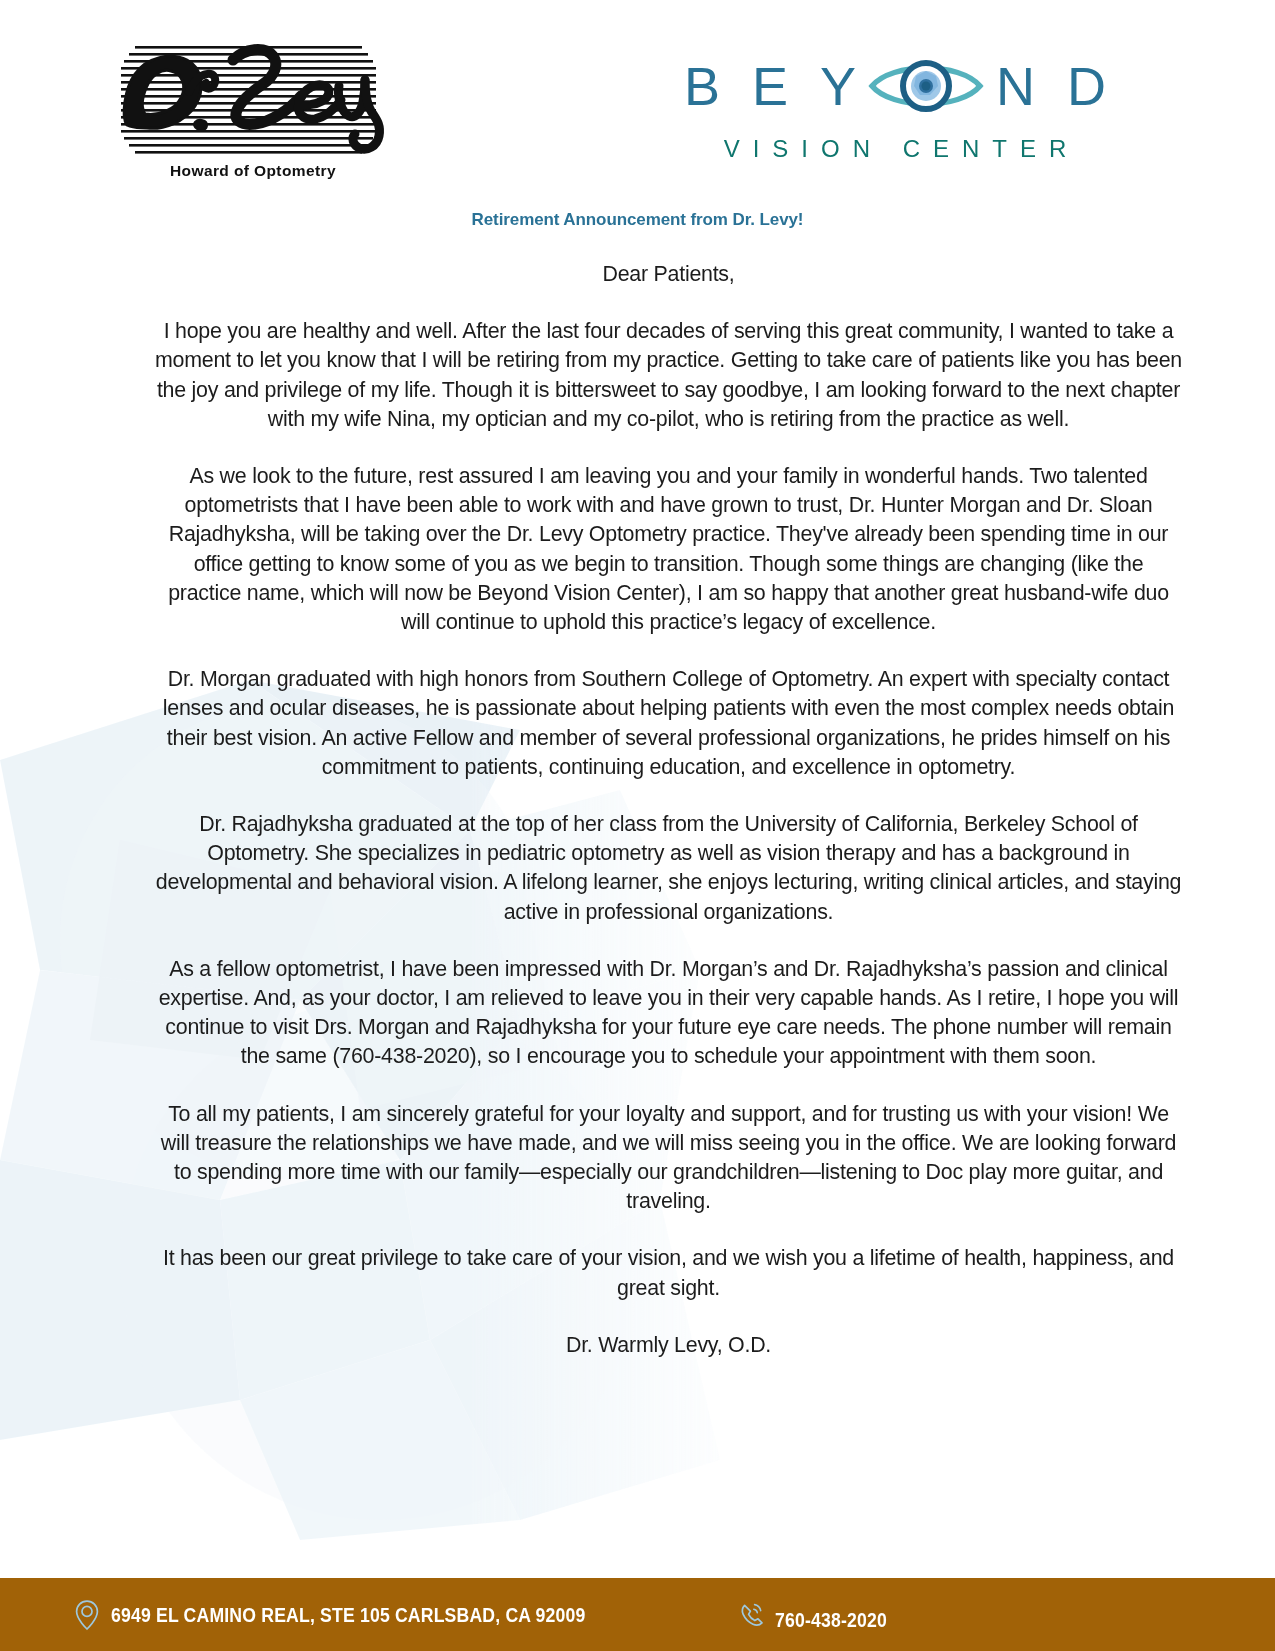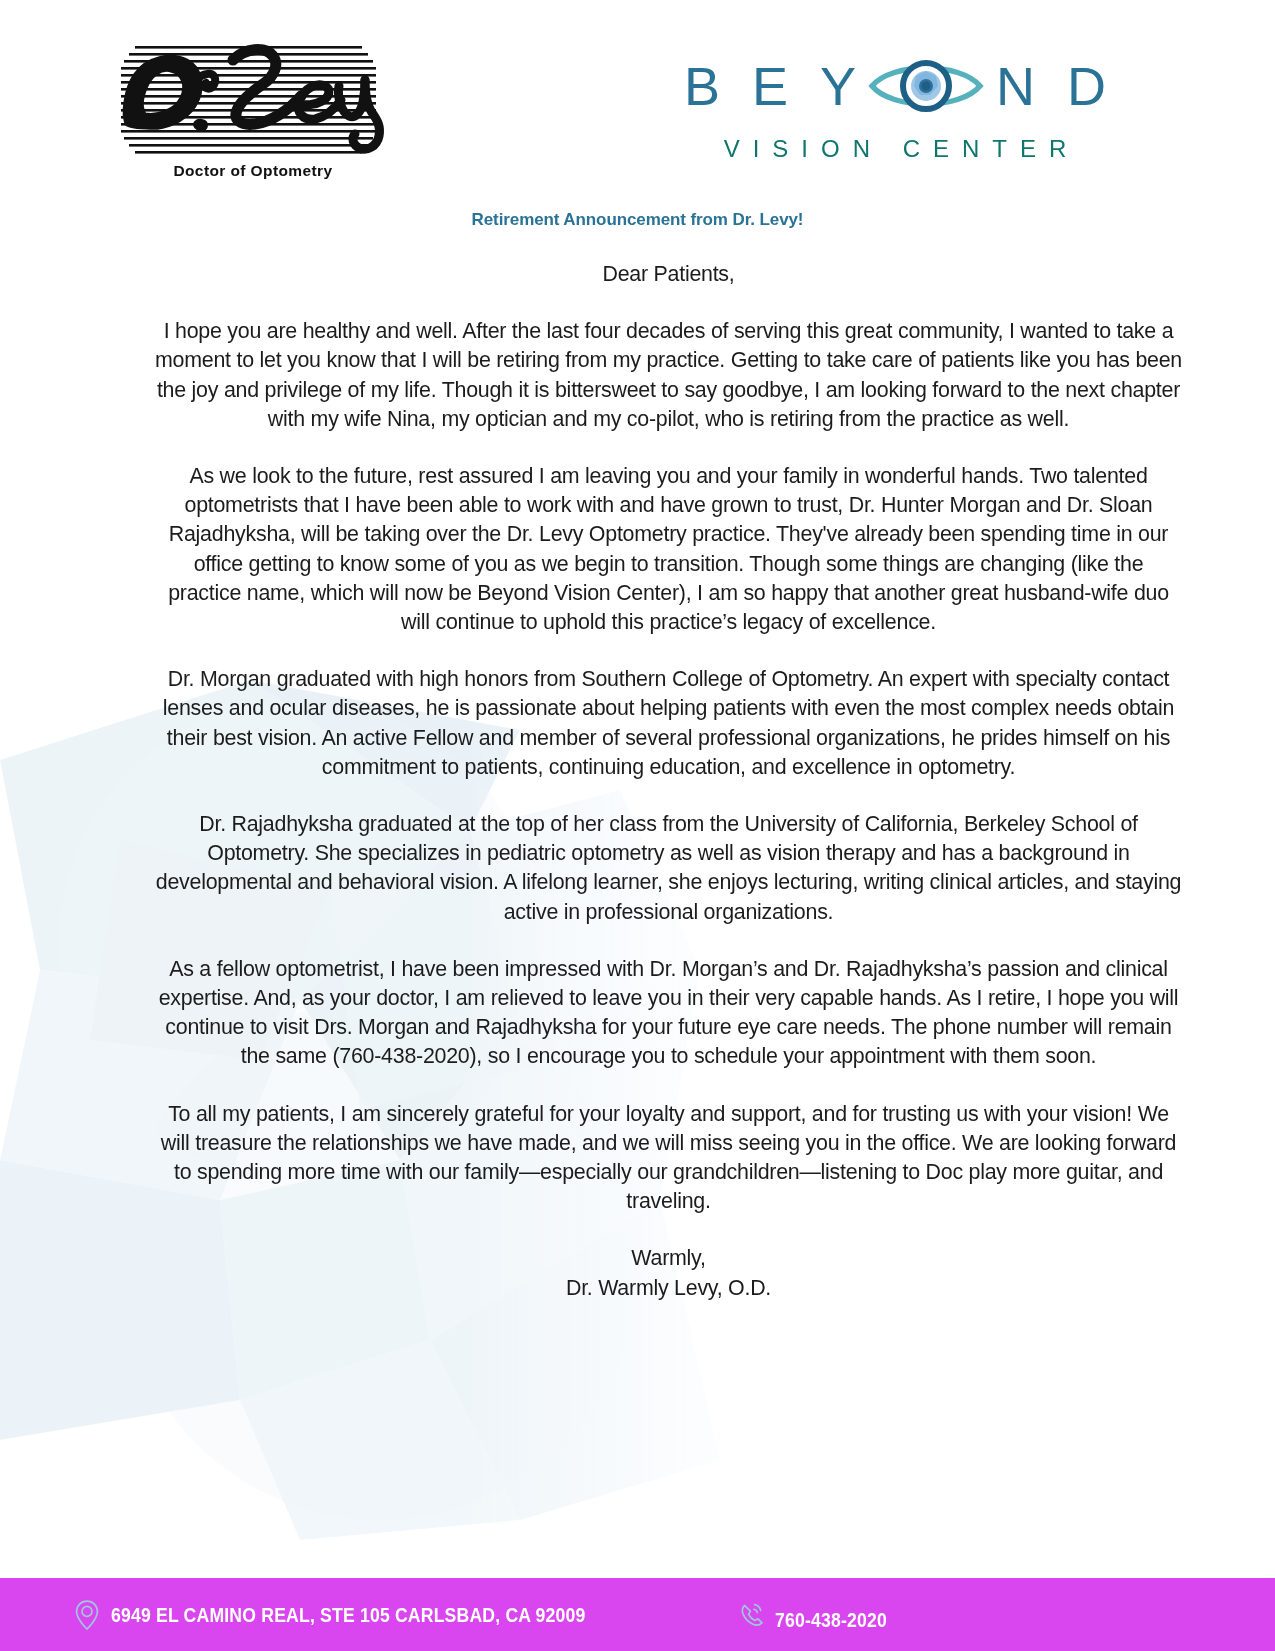--- a/index.html
+++ b/index.html
@@ -154,21 +154,21 @@
     letter-spacing: -0.25px;
   }
 
   
   .footer {
     position: absolute;
     left: 0;
     bottom: 0;
     width: 1275px;
     height: 73px;
-    background: #d946ef;
+    background: #a16207;
     display: flex;
     align-items: center;
     z-index: 3;
   }
   .footer-item {
     display: flex;
     align-items: center;
   }
   .footer-item.addr { margin-left: 72px; }
   .footer-item.phone { margin-left: 60px; align-items: flex-end; }
@@ -257,21 +257,21 @@
 
             <path d="M130 30 C142 18,162 16,170 26 C176 34,172 46,160 54 C150 61,138 70,134 80 C130 90,138 96,152 94
                      C168 92,186 80,198 66" fill="none" stroke-width="11" stroke-linecap="round" stroke-linejoin="round"></path>
             <path d="M196 70 C202 58,214 52,222 56 C228 59,227 67,219 71 C212 75,202 76,196 73
                      C193 82,200 91,212 89 C222 87,232 79,238 70" fill="none" stroke-width="9" stroke-linecap="round" stroke-linejoin="round"></path>
             <path d="M236 56 C234 66,238 82,246 86 C252 89,258 82,260 72 C262 62,262 54,262 50" fill="none" stroke-width="9" stroke-linecap="round" stroke-linejoin="round"></path>
             <path d="M262 50 C262 62,264 76,270 84 C274 90,278 96,276 106 C274 116,264 122,256 118 C250 115,248 108,252 104" fill="none" stroke-width="9" stroke-linecap="round" stroke-linejoin="round"></path>
           </g>
         </svg>
       </div>
-      <div class="levy-sub">Doctor of Optometry</div>
+      <div class="levy-sub">Howard of Optometry</div>
     </div>
 
     <div class="bvc-logo">
       <div class="bvc-top">
         <span class="bvc-letter">B</span>
         <span class="bvc-letter">E</span>
         <span class="bvc-letter">Y</span>
         <svg class="bvc-eye" viewBox="0 0 120 62">
           <path d="M6 31 C26 7,94 7,114 31 C94 55,26 55,6 31 Z" fill="none" stroke="#55b2bd" stroke-width="5.5"></path>
           <circle cx="60" cy="31" r="24" fill="#ffffff"></circle>
@@ -294,23 +294,23 @@
   <div class="doc-title">Retirement Announcement from Dr. Levy!</div>
 
   <div class="body-wrap">
     <p class="salutation">Dear Patients,</p>
     <p>I hope you are healthy and well. After the last four decades of serving this great community, I wanted to take a moment to let you know that I will be retiring from my practice. Getting to take care of patients like you has been the joy and privilege of my life. Though it is bittersweet to say goodbye, I am looking forward to the next chapter with my wife Nina, my optician and my co-pilot, who is retiring from the practice as well.</p>
     <p>As we look to the future, rest assured I am leaving you and your family in wonderful hands. Two talented optometrists that I have been able to work with and have grown to trust, Dr. Hunter Morgan and Dr. Sloan Rajadhyksha, will be taking over the Dr. Levy Optometry practice. They've already been spending time in our office getting to know some of you as we begin to transition. Though some things are changing (like the practice name, which will now be Beyond Vision Center), I am so happy that another great husband-wife duo will continue to uphold this practice’s legacy of excellence.</p>
     <p>Dr. Morgan graduated with high honors from Southern College of Optometry. An expert with specialty contact lenses and ocular diseases, he is passionate about helping patients with even the most complex needs obtain their best vision. An active Fellow and member of several professional organizations, he prides himself on his commitment to patients, continuing education, and excellence in optometry.</p>
     <p>Dr. Rajadhyksha graduated at the top of her class from the University of California, Berkeley School of Optometry. She specializes in pediatric optometry as well as vision therapy and has a background in developmental and behavioral vision. A lifelong learner, she enjoys lecturing, writing clinical articles, and staying active in professional organizations.</p>
     <p>As a fellow optometrist, I have been impressed with Dr. Morgan’s and Dr. Rajadhyksha’s passion and clinical expertise. And, as your doctor, I am relieved to leave you in their very capable hands. As I retire, I hope you will continue to visit Drs. Morgan and Rajadhyksha for your future eye care needs. The phone number will remain the same (760-438-2020), so I encourage you to schedule your appointment with them soon.</p>
     <p>To all my patients, I am sincerely grateful for your loyalty and support, and for trusting us with your vision! We will treasure the relationships we have made, and we will miss seeing you in the office. We are looking forward to spending more time with our family—especially our grandchildren—listening to Doc play more guitar, and traveling.</p>
+    <p>It has been our great privilege to take care of your vision, and we wish you a lifetime of health, happiness, and great sight.</p>
 
     <div class="sig">
-      <p>Warmly,</p>
       <p>Dr. Warmly Levy, O.D.</p>
     </div>
   </div>
 
   <div class="footer">
     <div class="footer-item addr">
       <svg class="footer-icon" viewBox="0 0 30 34">
         <path d="M15 3.2 C9.2 3.2 4.6 7.8 4.6 13.6 C4.6 21.4 15 31 15 31 C15 31 25.4 21.4 25.4 13.6 C25.4 7.8 20.8 3.2 15 3.2 Z" fill="none" stroke="#9ec8dd" stroke-width="1.7"></path>
         <circle cx="15" cy="13.4" r="5" fill="none" stroke="#9ec8dd" stroke-width="1.7"></circle>
       </svg>

